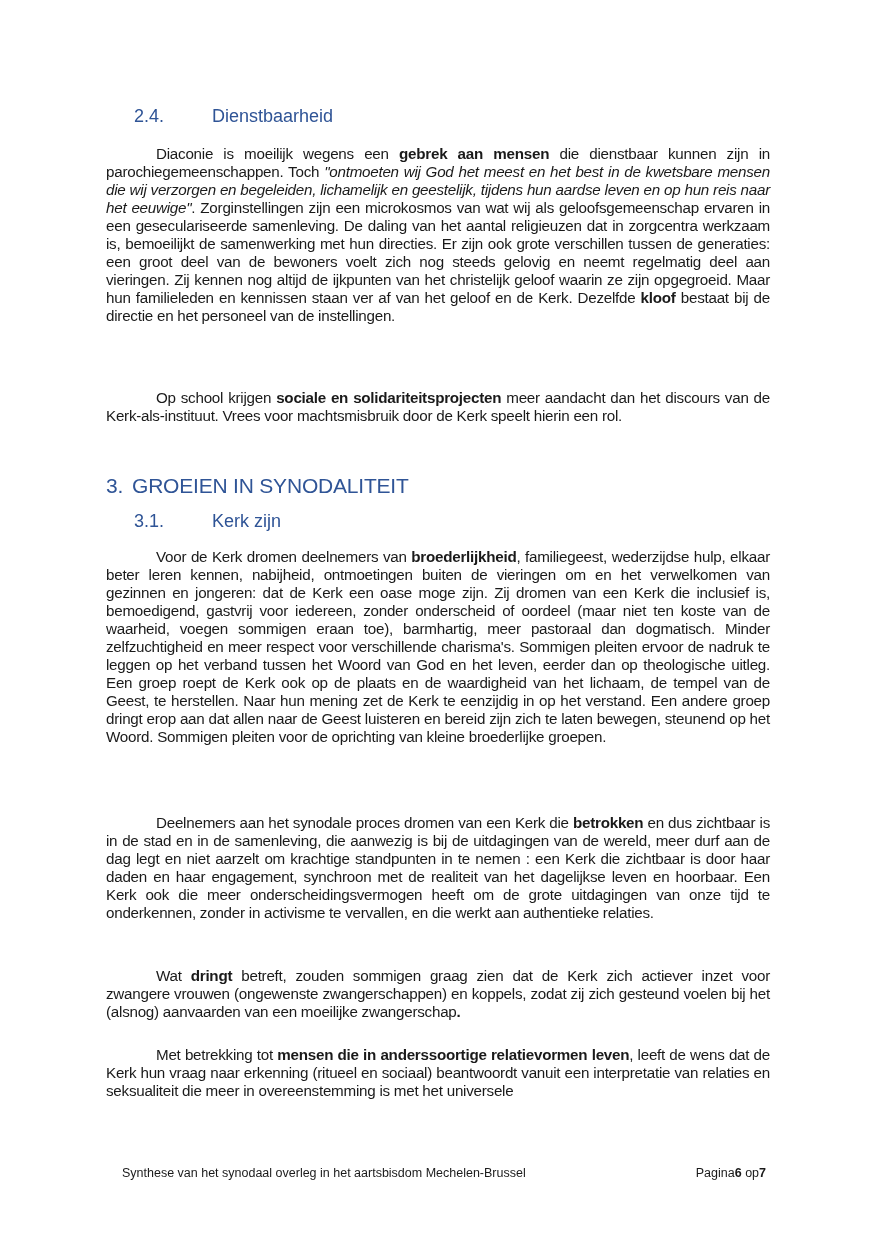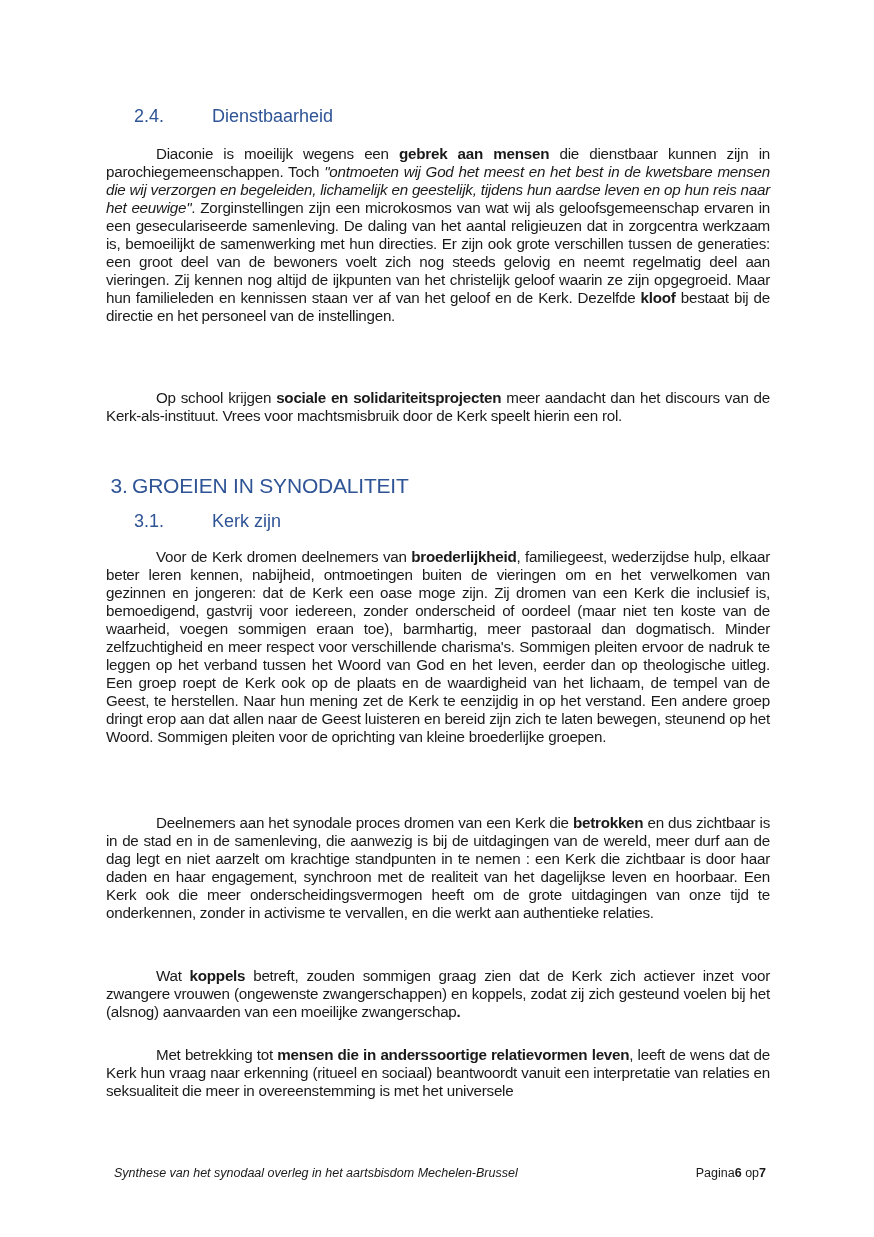--- a/index.html
+++ b/index.html
@@ -7,49 +7,49 @@
          font-family: "Liberation Sans", sans-serif; color: #1a1a1a; }
   .page { position: absolute; left: 106px; top: 0; width: 664px; }
   .h2 { position: absolute; font-size: 18px; color: #2f5496; font-weight: normal; white-space: nowrap; }
   .h2 .num { display: inline-block; width: 78px; }
   .h1 { position: absolute; font-size: 21px; color: #2f5496; font-weight: normal; white-space: nowrap; letter-spacing: -0.2px; }
   .p { position: absolute; left: 0; width: 664px; font-size: 15.2px; line-height: 18px; text-align: justify; letter-spacing: -0.25px; }
   .p .indent { display: inline-block; width: 50px; }
   b { font-weight: bold; }
   i { font-style: italic; }
   .footer { position: absolute; top: 1166px; left: 106px; width: 664px; font-size: 12.5px; color: #1a1a1a; }
-  .footer .left { position: absolute; left: 8px; white-space: nowrap; font-style: italic; }
+  .footer .left { position: absolute; left: 16px; white-space: nowrap; }
   .footer .right { position: absolute; right: 4px; white-space: nowrap; }
 </style>
 </head>
 <body>
 
 <div class="page">
 
   <div class="h2" style="top:106px; left:28px;">
     <span class="num">2.4.</span><span>Dienstbaarheid</span>
   </div>
 
   <div class="p" style="top:145px;"><span class="indent"></span><span>Diaconie is moeilijk wegens een </span><b>gebrek aan mensen</b><span> die dienstbaar kunnen zijn in parochiegemeenschappen. Toch </span><i>"ontmoeten wij God het meest en het best in de kwetsbare mensen die wij verzorgen en begeleiden, lichamelijk en geestelijk, tijdens hun aardse leven en op hun reis naar het eeuwige"</i><span>. Zorginstellingen zijn een microkosmos van wat wij als geloofsgemeenschap ervaren in een geseculariseerde samenleving. De daling van het aantal religieuzen dat in zorgcentra werkzaam is, bemoeilijkt de samenwerking met hun directies. Er zijn ook grote verschillen tussen de generaties: een groot deel van de bewoners voelt zich nog steeds gelovig en neemt regelmatig deel aan vieringen. Zij kennen nog altijd de ijkpunten van het christelijk geloof waarin ze zijn opgegroeid. Maar hun familieleden en kennissen staan ver af van het geloof en de Kerk. Dezelfde </span><b>kloof</b><span> bestaat bij de directie en het personeel van de instellingen.</span></div>
 
   <div class="p" style="top:389px;"><span class="indent"></span><span>Op school krijgen </span><b>sociale en solidariteitsprojecten</b><span> meer aandacht dan het discours van de Kerk-als-instituut. Vrees voor machtsmisbruik door de Kerk speelt hierin een rol.</span></div>
 
-  <div class="h1" style="top:474px; left:0px;text-align:center;">
+  <div class="h1" style="top:474px; left:0px;">
     <span style="display:inline-block;width:26px;">3.</span><span>GROEIEN IN SYNODALITEIT</span>
   </div>
 
   <div class="h2" style="top:511px; left:28px;">
     <span class="num">3.1.</span><span>Kerk zijn</span>
   </div>
 
   <div class="p" style="top:548px;"><span class="indent"></span><span>Voor de Kerk dromen deelnemers van </span><b>broederlijkheid</b><span>, familiegeest, wederzijdse hulp, elkaar beter leren kennen, nabijheid, ontmoetingen buiten de vieringen om en het verwelkomen van gezinnen en jongeren: dat de Kerk een oase moge zijn. Zij dromen van een Kerk die inclusief is, bemoedigend, gastvrij voor iedereen, zonder onderscheid of oordeel (maar niet ten koste van de waarheid, voegen sommigen eraan toe), barmhartig, meer pastoraal dan dogmatisch. Minder zelfzuchtigheid en meer respect voor verschillende charisma's. Sommigen pleiten ervoor de nadruk te leggen op het verband tussen het Woord van God en het leven, eerder dan op theologische uitleg. Een groep roept de Kerk ook op de plaats en de waardigheid van het lichaam, de tempel van de Geest, te herstellen. Naar hun mening zet de Kerk te eenzijdig in op het verstand. Een andere groep dringt erop aan dat allen naar de Geest luisteren en bereid zijn zich te laten bewegen, steunend op het Woord. Sommigen pleiten voor de oprichting van kleine broederlijke groepen.</span></div>
 
   <div class="p" style="top:814px;"><span class="indent"></span><span>Deelnemers aan het synodale proces dromen van een Kerk die </span><b>betrokken</b><span> en dus zichtbaar is in de stad en in de samenleving, die aanwezig is bij de uitdagingen van de wereld, meer durf aan de dag legt en niet aarzelt om krachtige standpunten in te nemen : een Kerk die zichtbaar is door haar daden en haar engagement, synchroon met de realiteit van het dagelijkse leven en hoorbaar. Een Kerk ook die meer onderscheidingsvermogen heeft om de grote uitdagingen van onze tijd te onderkennen, zonder in activisme te vervallen, en die werkt aan authentieke relaties.</span></div>
 
-  <div class="p" style="top:967px;"><span class="indent"></span><span>Wat </span><b>koppels</b><span> betreft, zouden sommigen graag zien dat de Kerk zich actiever inzet voor zwangere vrouwen (ongewenste zwangerschappen) en koppels, zodat zij zich gesteund voelen bij het (alsnog) aanvaarden van een moeilijke zwangerschap</span><b>.</b></div>
+  <div class="p" style="top:967px;"><span class="indent"></span><span>Wat </span><b>dringt</b><span> betreft, zouden sommigen graag zien dat de Kerk zich actiever inzet voor zwangere vrouwen (ongewenste zwangerschappen) en koppels, zodat zij zich gesteund voelen bij het (alsnog) aanvaarden van een moeilijke zwangerschap</span><b>.</b></div>
 
   <div class="p" style="top:1046px;"><span class="indent"></span><span>Met betrekking tot </span><b>mensen die in anderssoortige relatievormen leven</b><span>, leeft de wens dat de Kerk hun vraag naar erkenning (ritueel en sociaal) beantwoordt vanuit een interpretatie van relaties en seksualiteit die meer in overeenstemming is met het universele</span></div>
 
 </div>
 
 <div class="footer">
   <span class="left">Synthese van het synodaal overleg in het aartsbisdom Mechelen-Brussel</span>
   <span class="right"><span>Pagina</span><b>6</b><span> op</span><b>7</b></span>
 </div>
 

